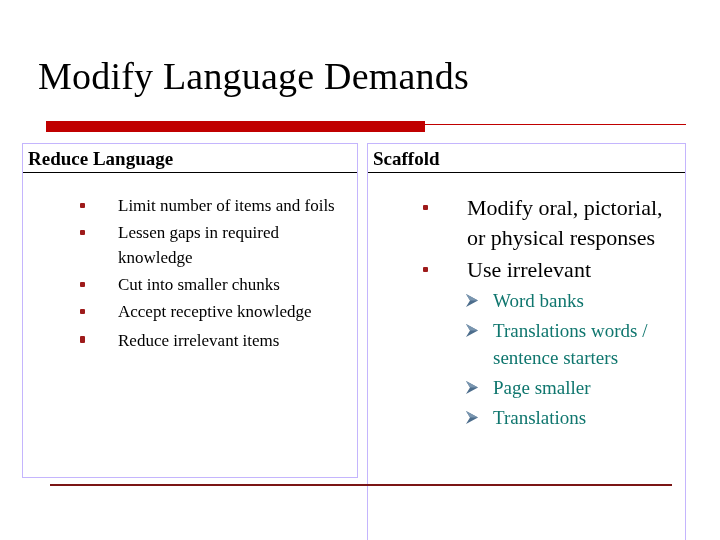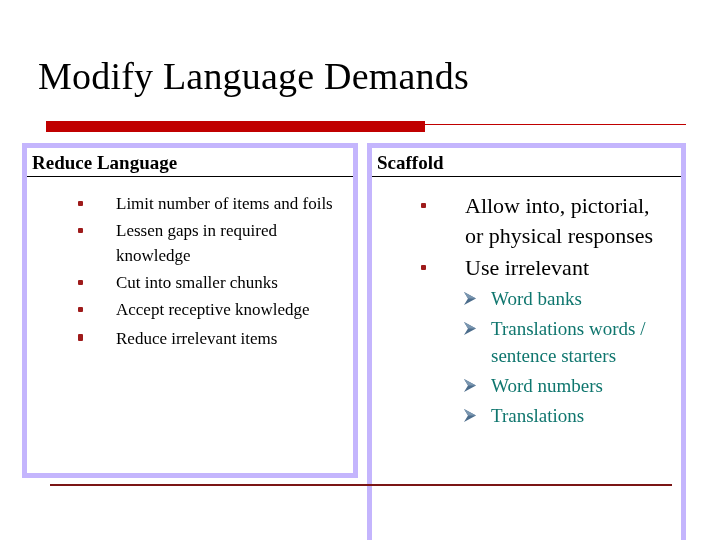--- a/index.html
+++ b/index.html
@@ -59,21 +59,21 @@
     top: 484px;
     width: 622px;
     height: 2px;
     background: #7B1515;
   }
 
   
   .tbl {
     position: absolute;
     box-sizing: border-box;
-    border: 5px solid #c4b5fd;
+    border: 1px solid #c4b5fd;
     background: #ffffff;
   }
   .tbl-left {
     left: 22px;
     top: 143px;
     width: 336px;
     height: 335px;
   }
   .tbl-right {
     left: 367px;
@@ -94,21 +94,21 @@
     white-space: nowrap;
   }
 
   .tbl-body {
     padding: 6px 0 0 0;
   }
 
   
   ul.lvl1 {
     list-style: none;
-    margin: 8px;
+    margin: 14px;
     padding: 0;
   }
   ul.lvl1 > li {
     position: relative;
     color: #000000;
   }
   ul.lvl1 > li .bullet-sq {
     position: absolute;
     width: 5px;
     height: 5px;
@@ -204,21 +204,21 @@
     </ul>
   </div>
 </div>
 
 <div class="tbl tbl-right col-right">
   <div class="tbl-head">Scaffold</div>
   <div class="tbl-body">
     <ul class="lvl1">
       <li>
         <span class="bullet-sq"></span>
-        <span>Allow into, pictorial, or physical responses</span>
+        <span>Modify oral, pictorial, or physical responses</span>
       </li>
       <li>
         <span class="bullet-sq"></span>
         <span>Use  irrelevant</span>
         <ul class="lvl2">
           <li>
             <span class="arrow-ico">
               <svg width="19" height="19" viewBox="0 0 19 19" aria-hidden="true">
                 <path d="M3 3 L15 9.5 L3 16 L7 9.5 Z" fill="#4C6D8C"></path>
                 <path d="M3 3 L15 9.5 L7 9.5 Z" fill="#7A96B0"></path>
@@ -235,21 +235,21 @@
             </span>
             <span>Translations words / sentence starters</span>
           </li>
           <li>
             <span class="arrow-ico">
               <svg width="19" height="19" viewBox="0 0 19 19" aria-hidden="true">
                 <path d="M3 3 L15 9.5 L3 16 L7 9.5 Z" fill="#4C6D8C"></path>
                 <path d="M3 3 L15 9.5 L7 9.5 Z" fill="#7A96B0"></path>
               </svg>
             </span>
-            <span>Word numbers</span>
+            <span>Page smaller</span>
           </li>
           <li>
             <span class="arrow-ico">
               <svg width="19" height="19" viewBox="0 0 19 19" aria-hidden="true">
                 <path d="M3 3 L15 9.5 L3 16 L7 9.5 Z" fill="#4C6D8C"></path>
                 <path d="M3 3 L15 9.5 L7 9.5 Z" fill="#7A96B0"></path>
               </svg>
             </span>
             <span>Translations</span>
           </li>

